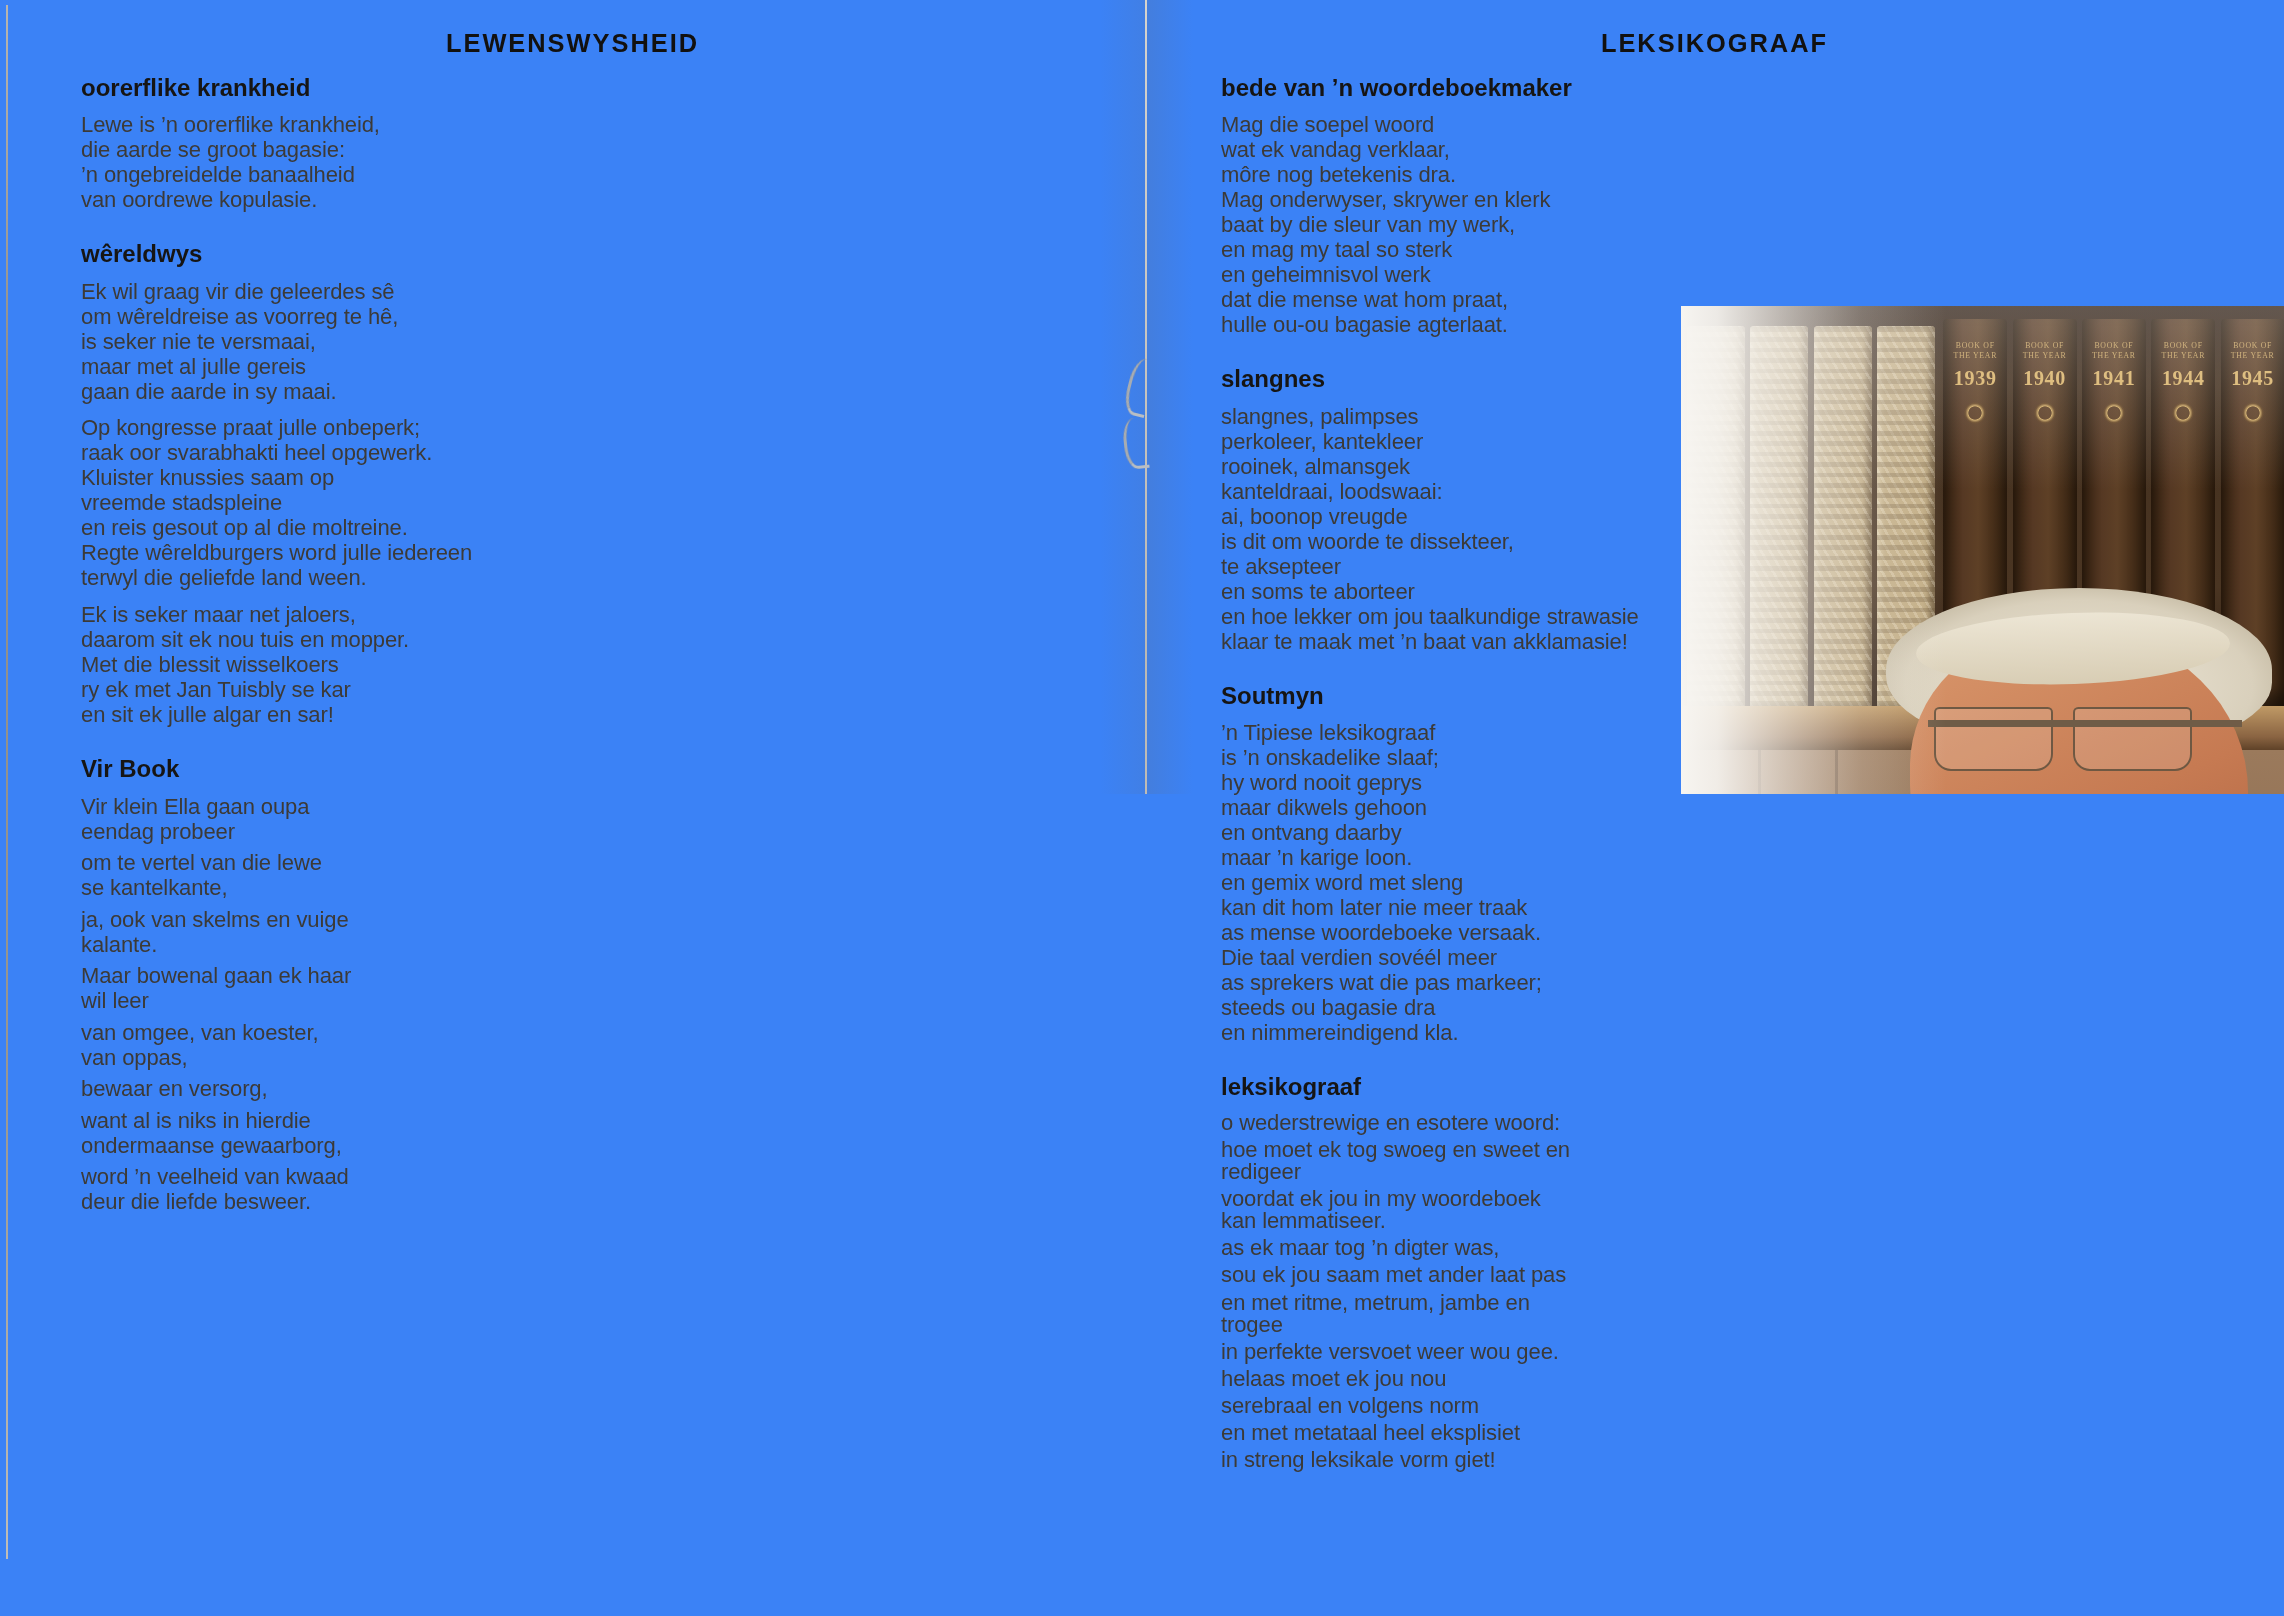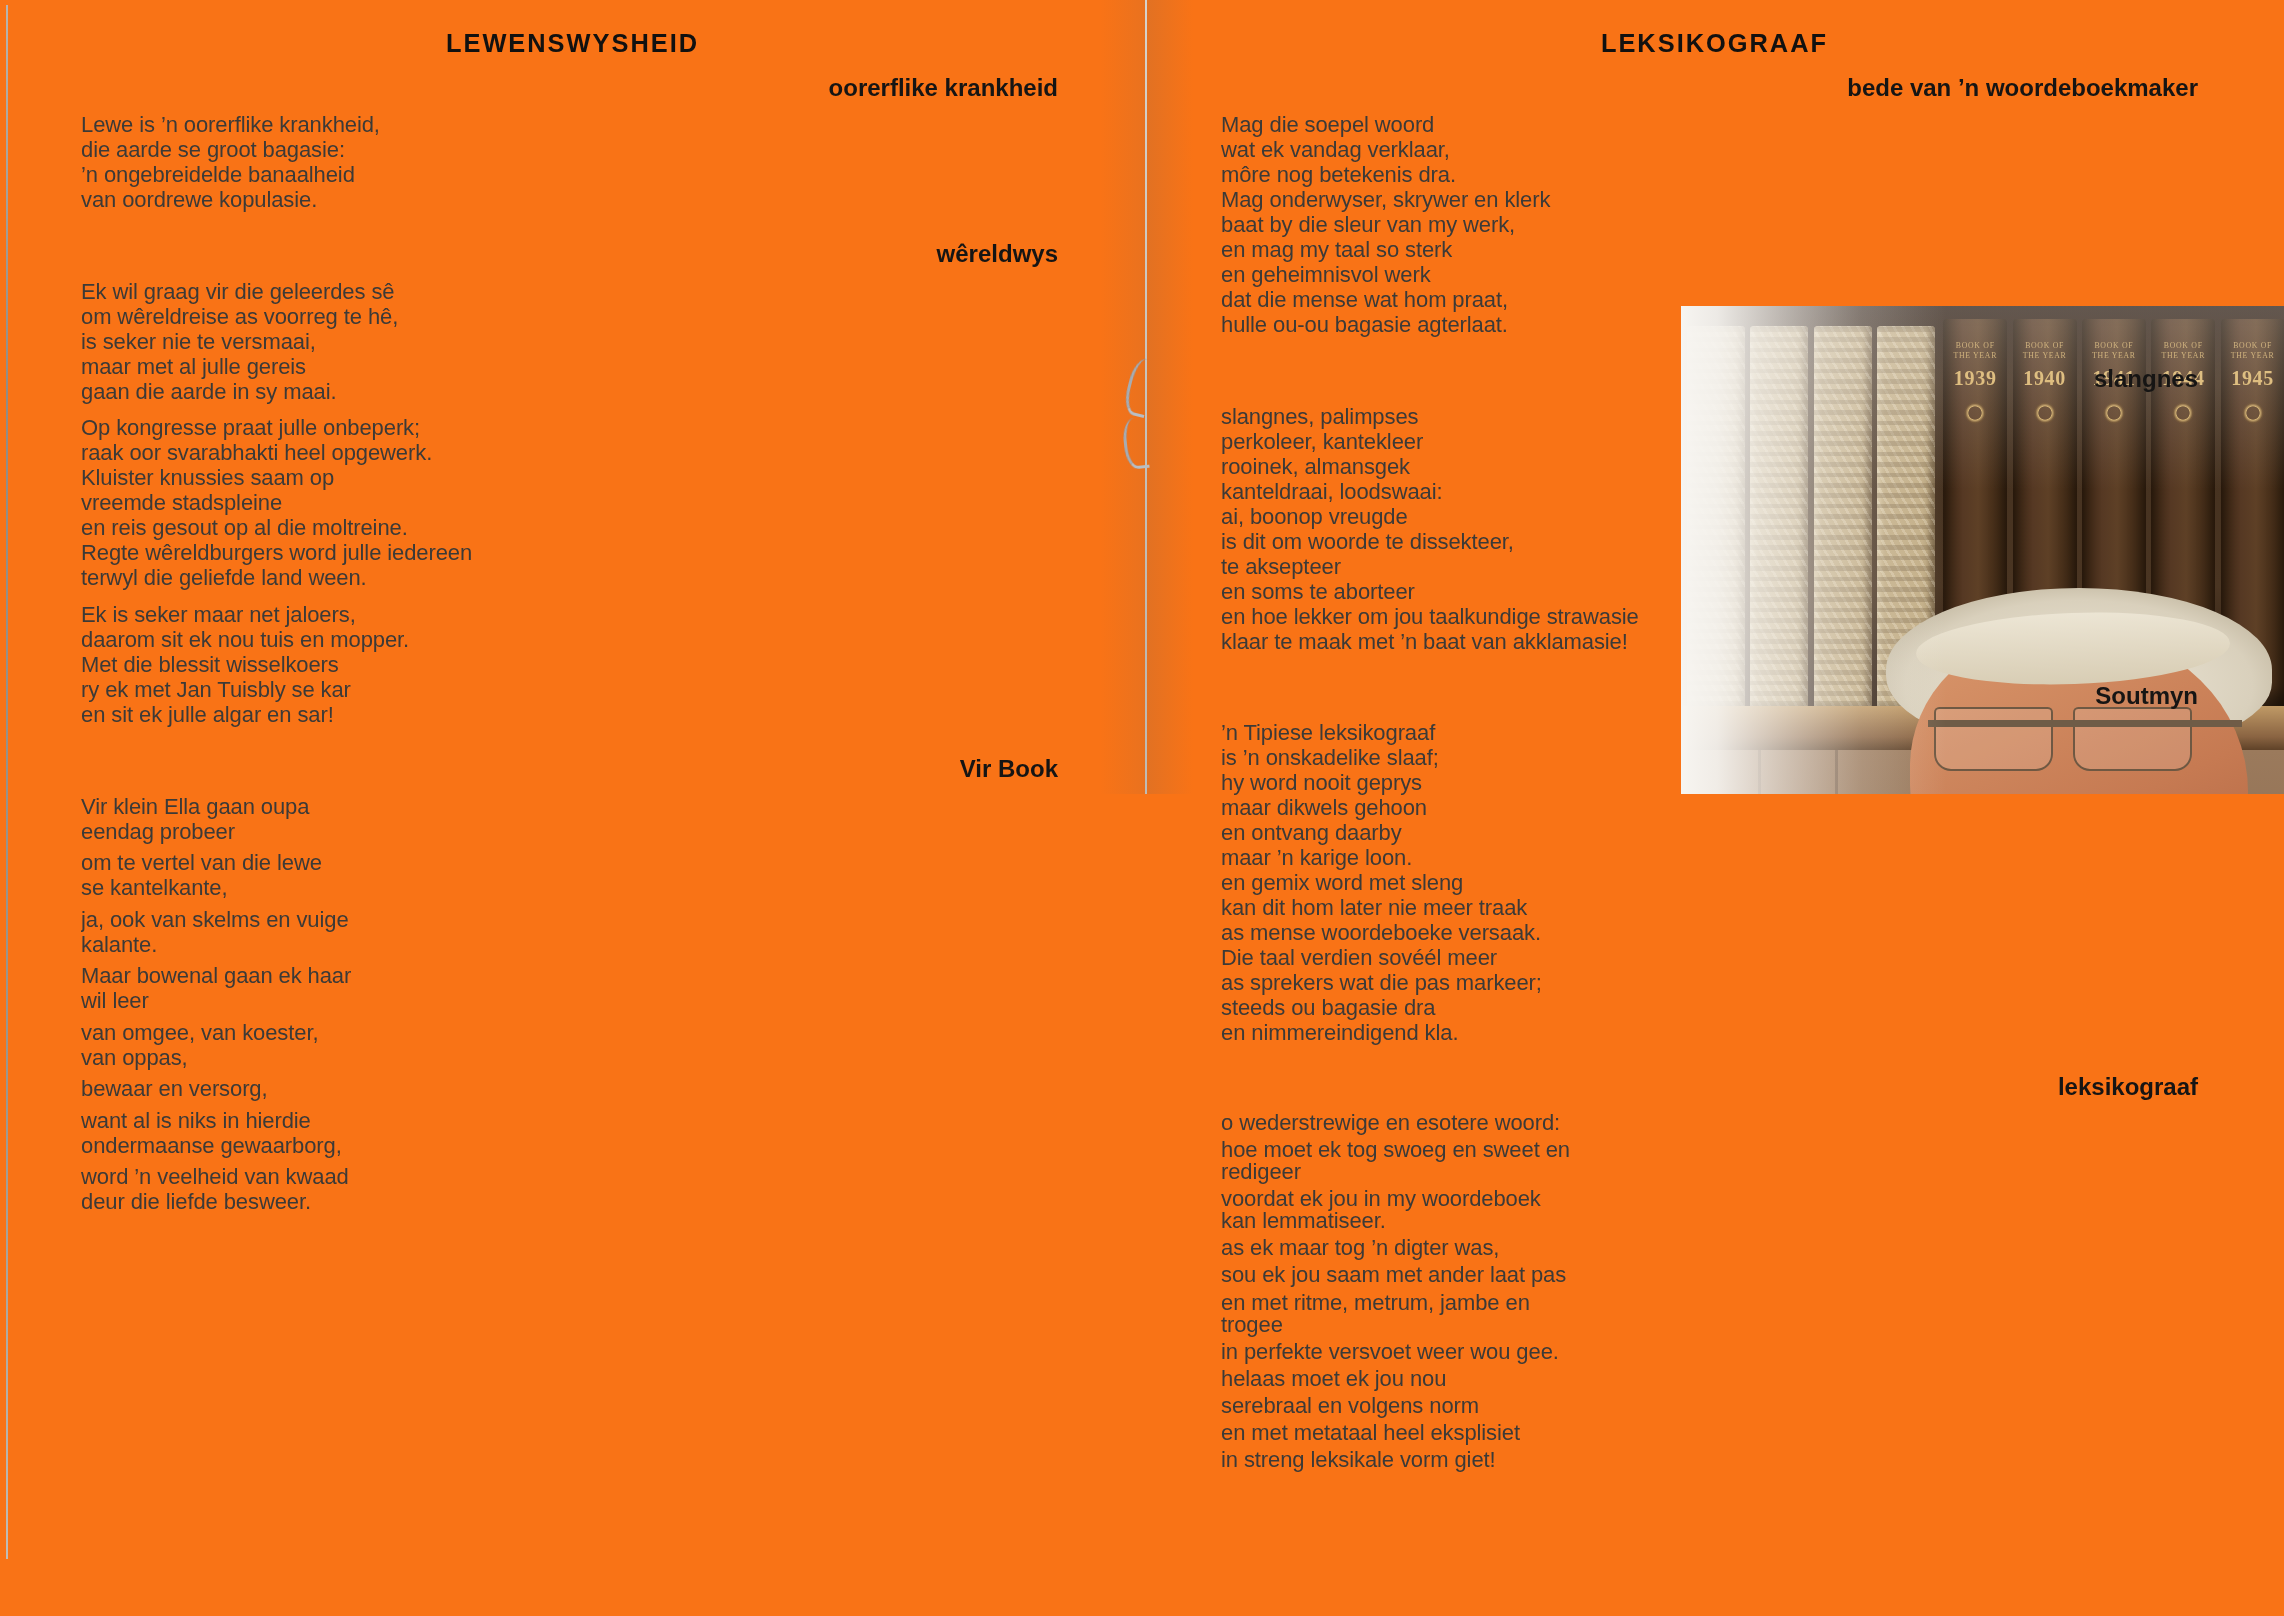--- a/index.html
+++ b/index.html
@@ -1,17 +1,17 @@
 <!DOCTYPE html>
 <html style="font-size:10.4px"><head>
 <meta charset="utf-8">
 <style>
   html,body{margin:0;padding:0;}
   body{width:2284px;height:1616px;font-family:"Liberation Sans",sans-serif;}
-  .spread{position:relative;width:2284px;height:1616px;background:#f97316;overflow:hidden;}
+  .spread{position:relative;width:2284px;height:1616px;background:#3b82f6;overflow:hidden;}
 
   
   .page-edge{position:absolute;left:5.9px;top:5.2px;width:2px;height:1554px;
     background:linear-gradient(180deg,#b8b5af,#8f8c86 25%,#9a978f 70%,#c0bdb7);z-index:6;}
   .seam{position:absolute;left:1145px;top:0;width:2px;height:100%;z-index:6;
     background:linear-gradient(180deg,#d6d3cd,#bcb9b3 40%,#cfccc6);}
   .gutter-shade{position:absolute;left:1100px;top:0;width:98px;height:100%;z-index:5;
     background:linear-gradient(90deg,rgba(255,255,255,0),rgba(110,105,98,.10) 42%,rgba(110,105,98,.16) 50%,rgba(255,255,255,0) 95%);}
   .hook{position:absolute;width:19.5px;height:55px;border-left:3.9px solid #a7acb2;border-bottom:3.3px solid #b9bec4;
     border-radius:55% 0 0 55% / 45% 0 0 45%;z-index:7;filter:drop-shadow(0.7px 0.7px 0.7px rgba(90,90,95,.5));}
@@ -23,21 +23,21 @@
   
   .page-header{position:absolute;top:29px;font-size:25.4px;font-weight:700;letter-spacing:2px;color:#121110;
     text-align:center;z-index:9;}
   .page-header.left{left:0;width:1145px;}
   .page-header.right{left:1145px;width:1139px;}
 
   
   .col{position:absolute;top:73px;z-index:9;}
   .col.left{left:81px;width:977px;}
   .col.right{left:1221px;width:977px;}
-  .poem-title{font-size:24px;font-weight:700;color:#161514;margin:27px 0 10.4px 0;line-height:29px;text-align:right;}
+  .poem-title{font-size:24px;font-weight:700;color:#161514;margin:27px 0 10.4px 0;line-height:29px;}
   .poem:first-child .poem-title{margin-top:0;}
   .stanza{margin:0 0 11.7px 0;}
   .seg{font-size:22px;line-height:25px;color:#3c3a37;white-space:nowrap;letter-spacing:-0.1px;}
   .stanza.spread .vline{margin-top:6.5px;}
   .stanza.spread .vline:first-child{margin-top:0;}
   .stanza.tight .seg{line-height:22px;}
   .stanza.tight .vline{margin-top:5.2px;}
   .stanza.tight .vline:first-child{margin-top:0;}
 
   

